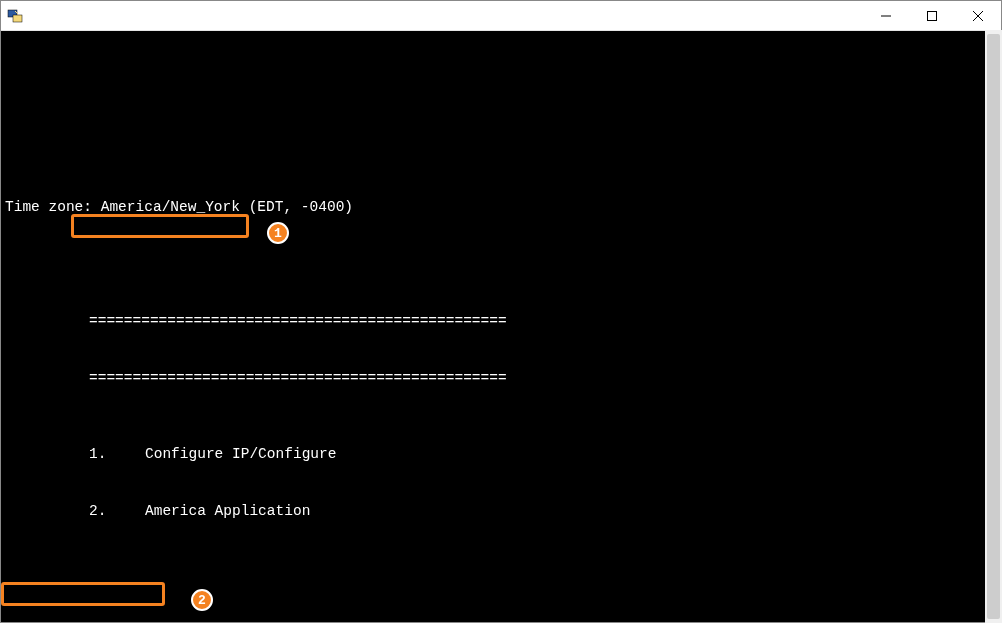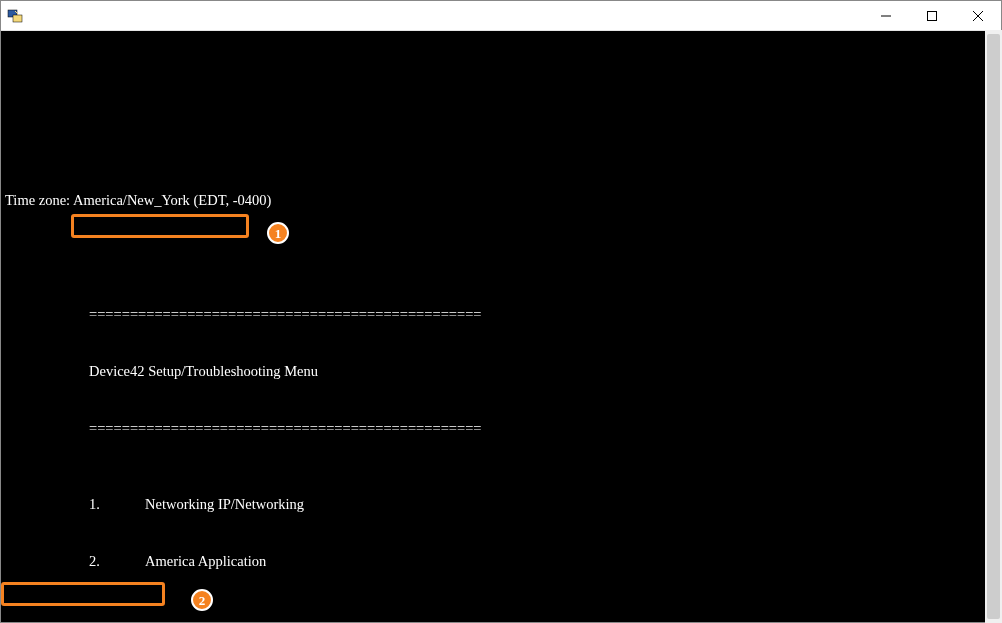--- a/index.html
+++ b/index.html
@@ -39,24 +39,24 @@
       display: flex;
       align-items: center;
       justify-content: center;
       color: #000;
     }
     .win-btn svg { width: 10px; height: 10px; }
     .terminal {
       flex: 1;
       background: #000;
       color: #fff;
-      font-family: Liberation Serif, serif;
+      font-family: Liberation Mono, monospace;
       font-size: 14.5px;
       line-height: 19px;
-      padding: 8px 4px;
+      padding: 15px 4px;
       position: relative;
       white-space: pre;
       overflow: hidden;
     }
     .term-line { white-space: pre; }
     .indent1 { padding-left: 84px; } 
     .menu-row { display: flex; }
     .menu-num { width: 56px; } 
     .highlight-box {
       position: absolute;
@@ -130,24 +130,23 @@
       </div>
     </div>
   </div>
 
   <div class="terminal">
     <div class="term-line">&nbsp;</div>
     <div class="term-line">&nbsp;</div>
     <div class="term-line">Time zone: America/New_York (EDT, -0400)</div>
     <div class="term-line">&nbsp;</div>
     <div class="term-line indent1">================================================</div>
-    <div class="term-line indent1">Device42 Setup/Troubleshooting Menu</div>
     <div class="term-line indent1">================================================</div>
 
-    <div class="term-line indent1 menu-row"><span class="menu-num">1.</span><span>Networking IP/Networking</span></div>
+    <div class="term-line indent1 menu-row"><span class="menu-num">1.</span><span>Configure IP/Configure</span></div>
     <div class="term-line indent1 menu-row"><span class="menu-num">2.</span><span>America Application</span></div>
     
     
     
     
     
     
     
     
     

